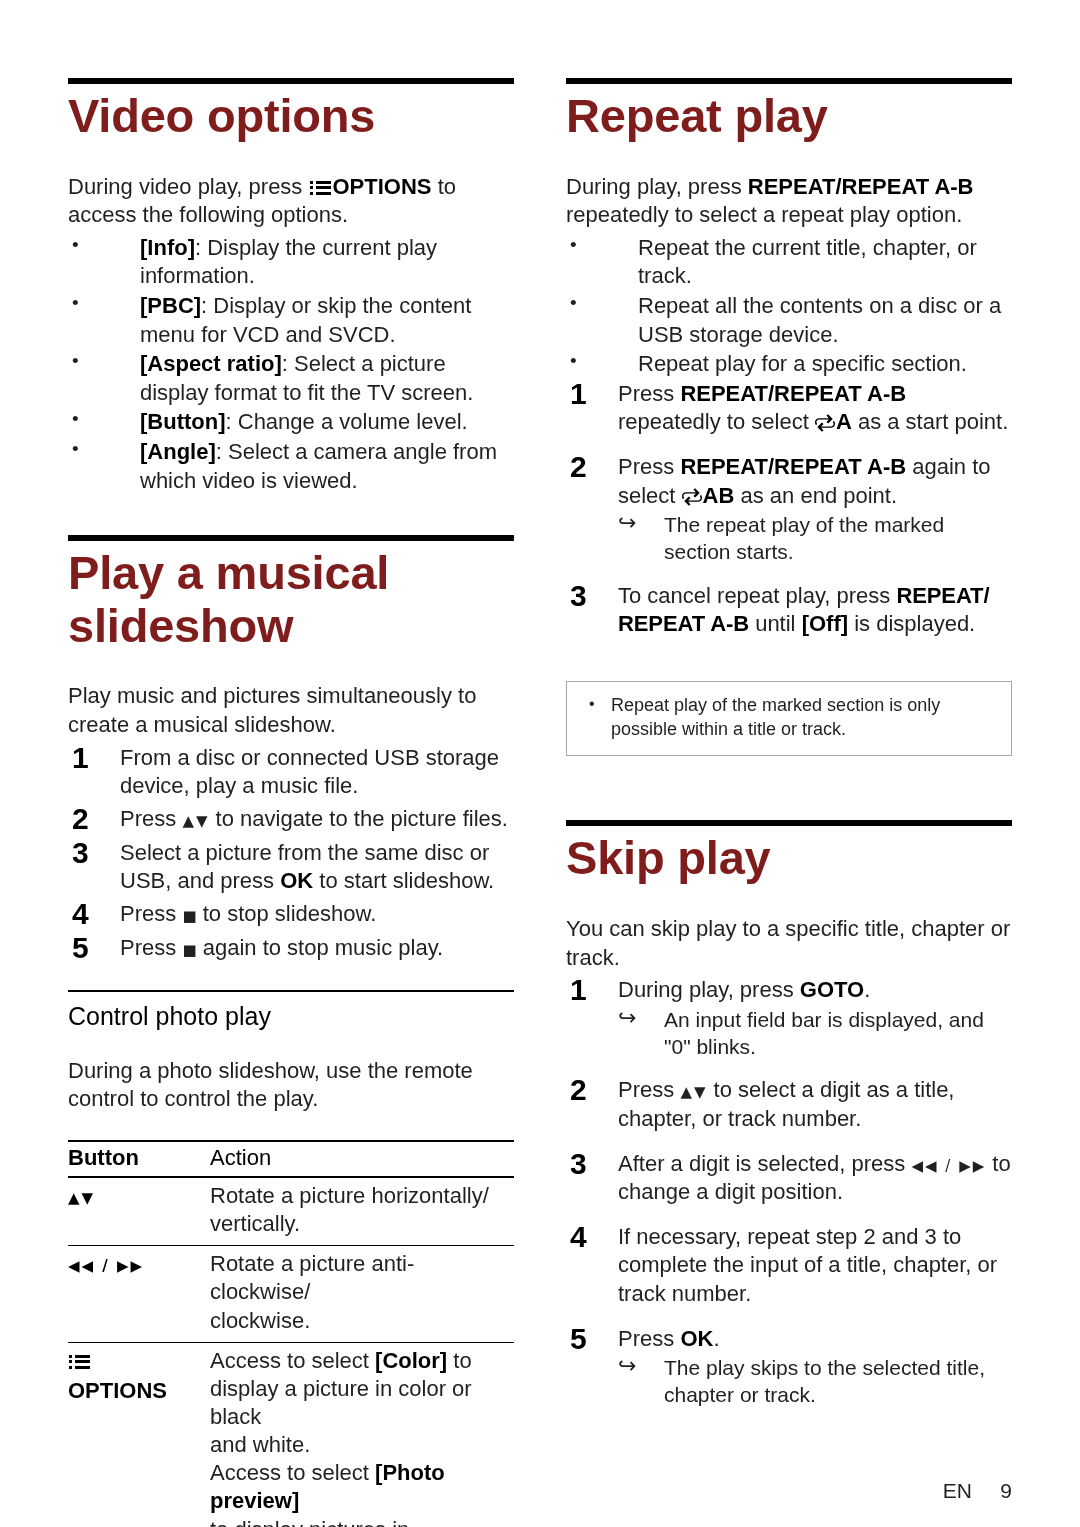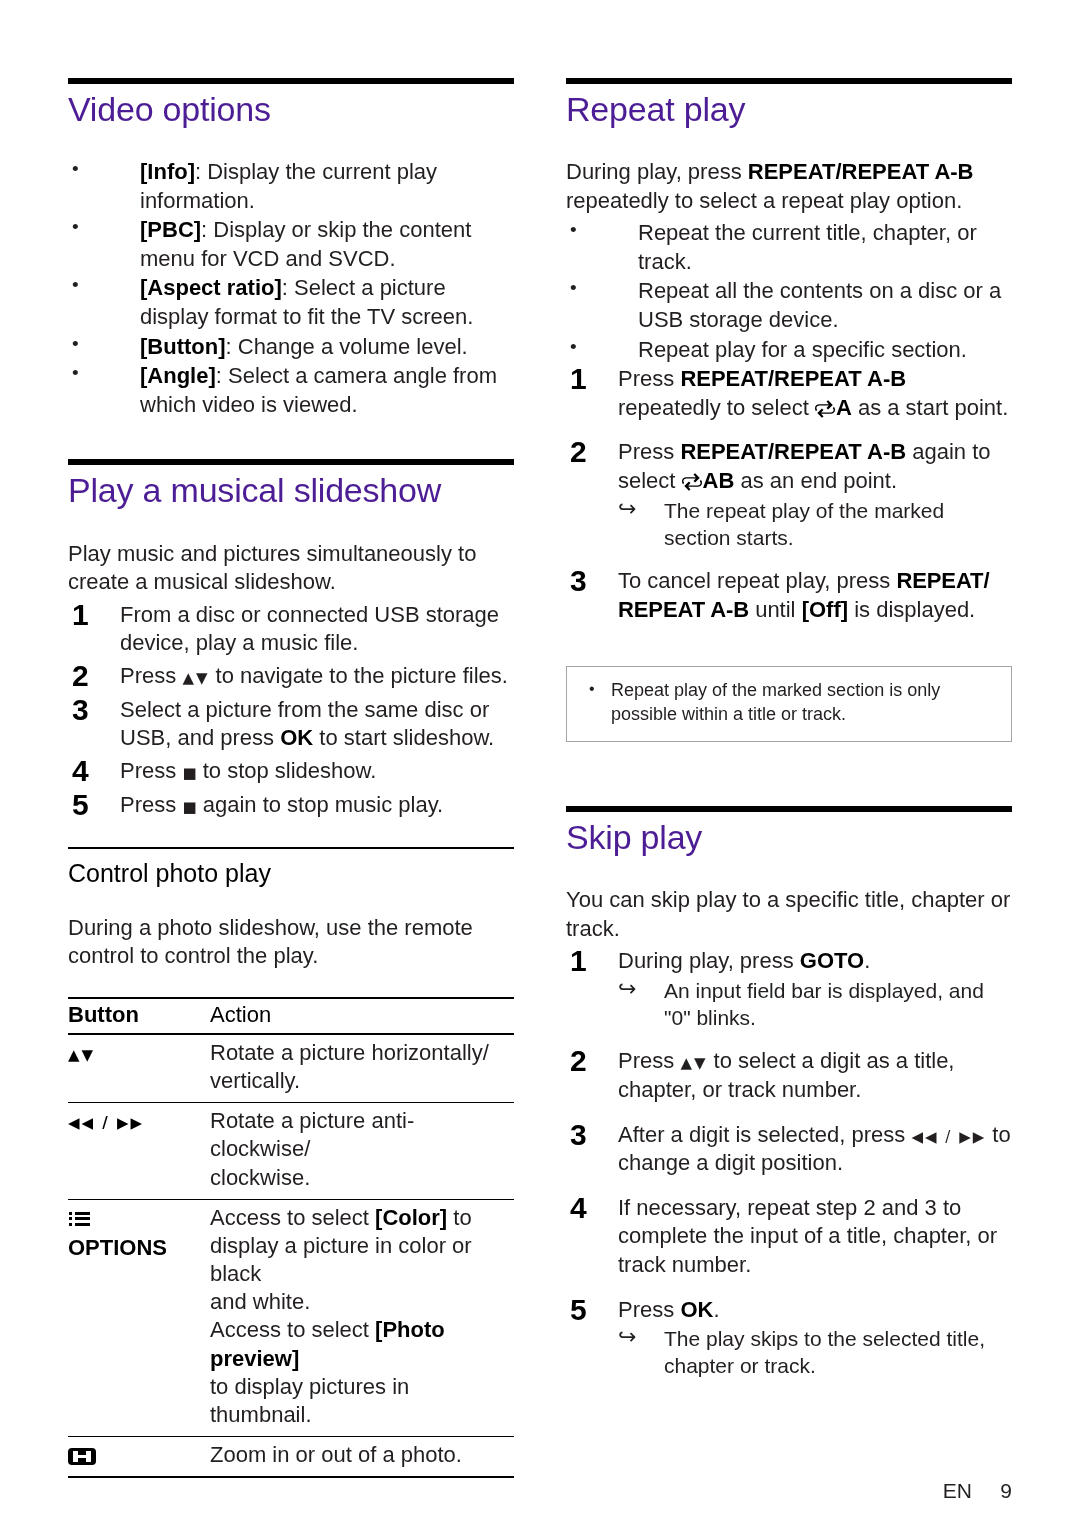--- a/index.html
+++ b/index.html
@@ -32,26 +32,26 @@
   }
 
   
   .rule-thick {
     border-top: 6px solid #000;
     margin: 0 0 6px 0;
     height: 0;
   }
   .rule-thick.second { margin-top: 40px; }
   h1.sec {
-    font-size: 34px;
-    font-weight: 400;
+    font-size: 47px;
+    font-weight: 700;
     letter-spacing: -0.2px;
     margin: 0 0 30px 0;
     line-height: 1.12;
-    color: #4c1d95;
+    color: #7f1d1d;
   }
   .rule-thin {
     border-top: 2px solid #000;
     margin: 26px 0 10px 0;
     height: 0;
   }
   h2.sub {
     font-size: 25px;
     font-weight: 400;
     margin: 0 0 26px 0;
@@ -303,20 +303,25 @@
 
 <div class="page">
 
   <div class="cols">
 
     <div class="col">
 
       <div class="rule-thick"></div>
       <h1 class="sec">Video options</h1>
 
+      <p class="body">
+        <span>During video play, press</span>
+        <span class="ico-options"><i class="d"></i><i></i><i class="d"></i><i></i><i class="d"></i><i></i></span><b>OPTIONS</b>
+        <span>to access the following options.</span>
+      </p>
 
       <ul class="bul">
         <li><b>[Info]</b><span>: Display the current play information.</span></li>
         <li><b>[PBC]</b><span>: Display or skip the content menu for VCD and SVCD.</span></li>
         <li><b>[Aspect ratio]</b><span>: Select a picture display format to fit the TV screen.</span></li>
         <li><b>[Button]</b><span>: Change a volume level.</span></li>
         <li><b>[Angle]</b><span>: Select a camera angle from which video is viewed.</span></li>
       </ul>
 
       <div class="rule-thick second"></div>

